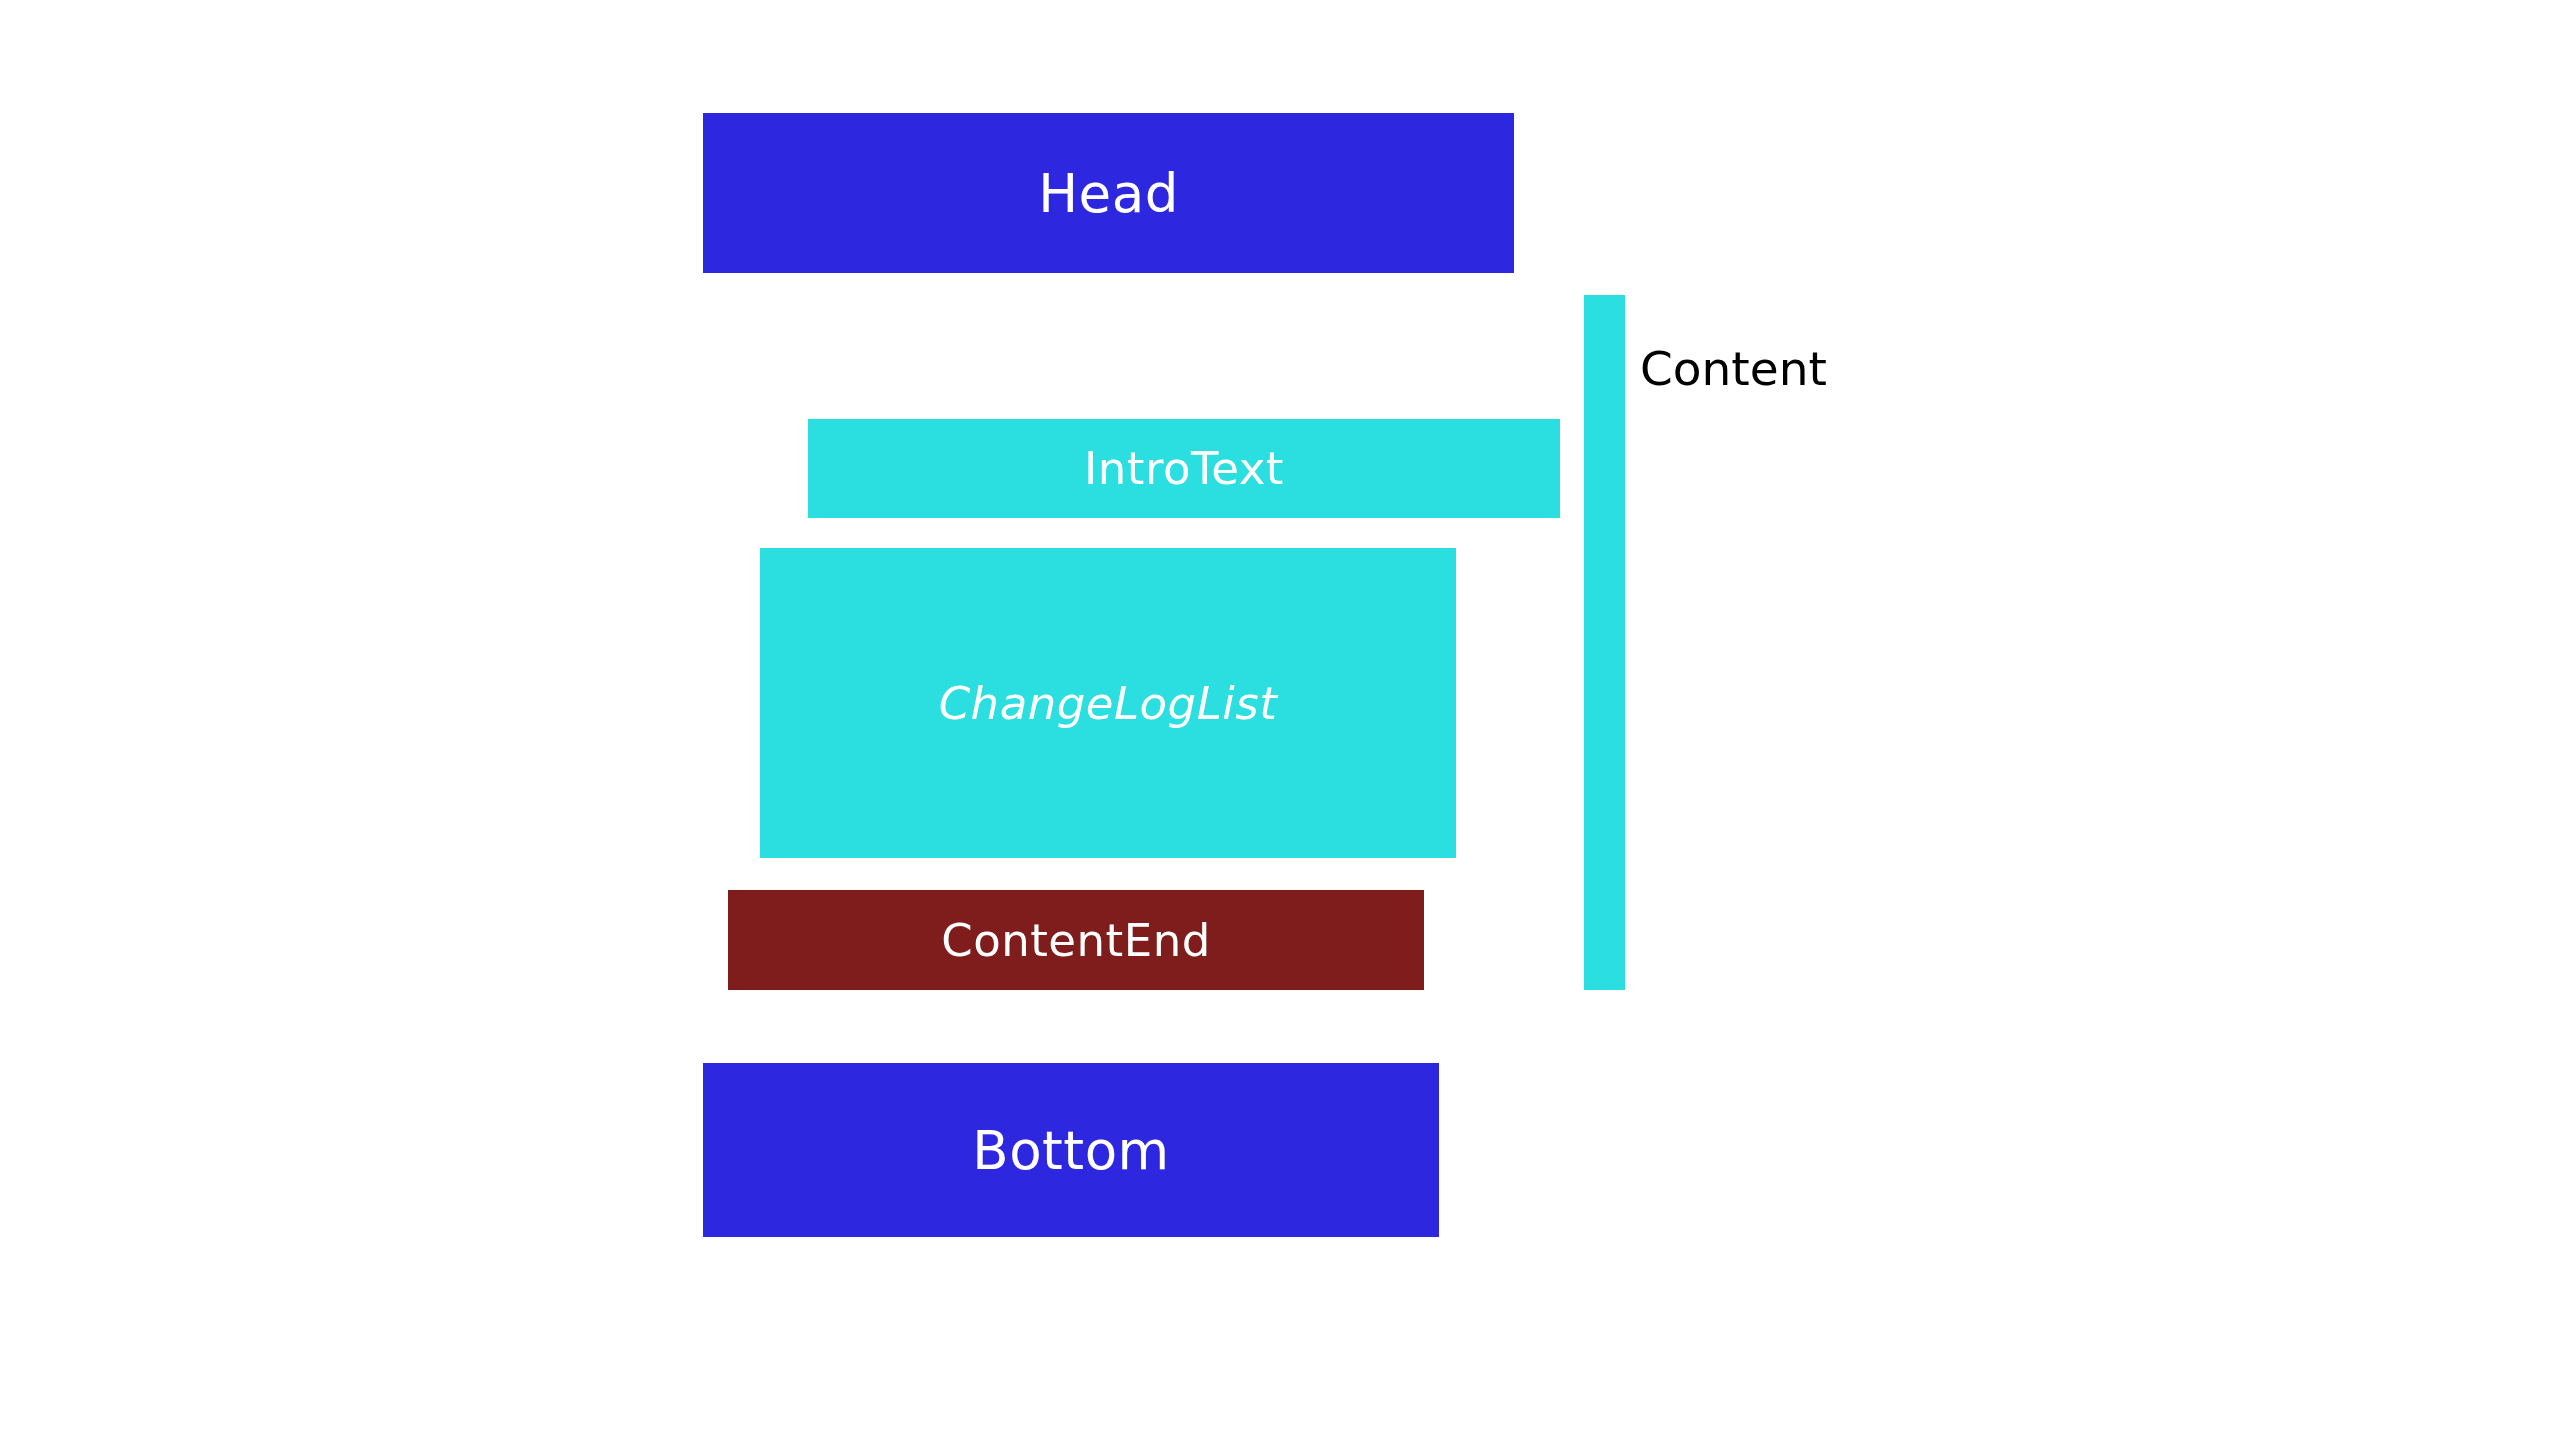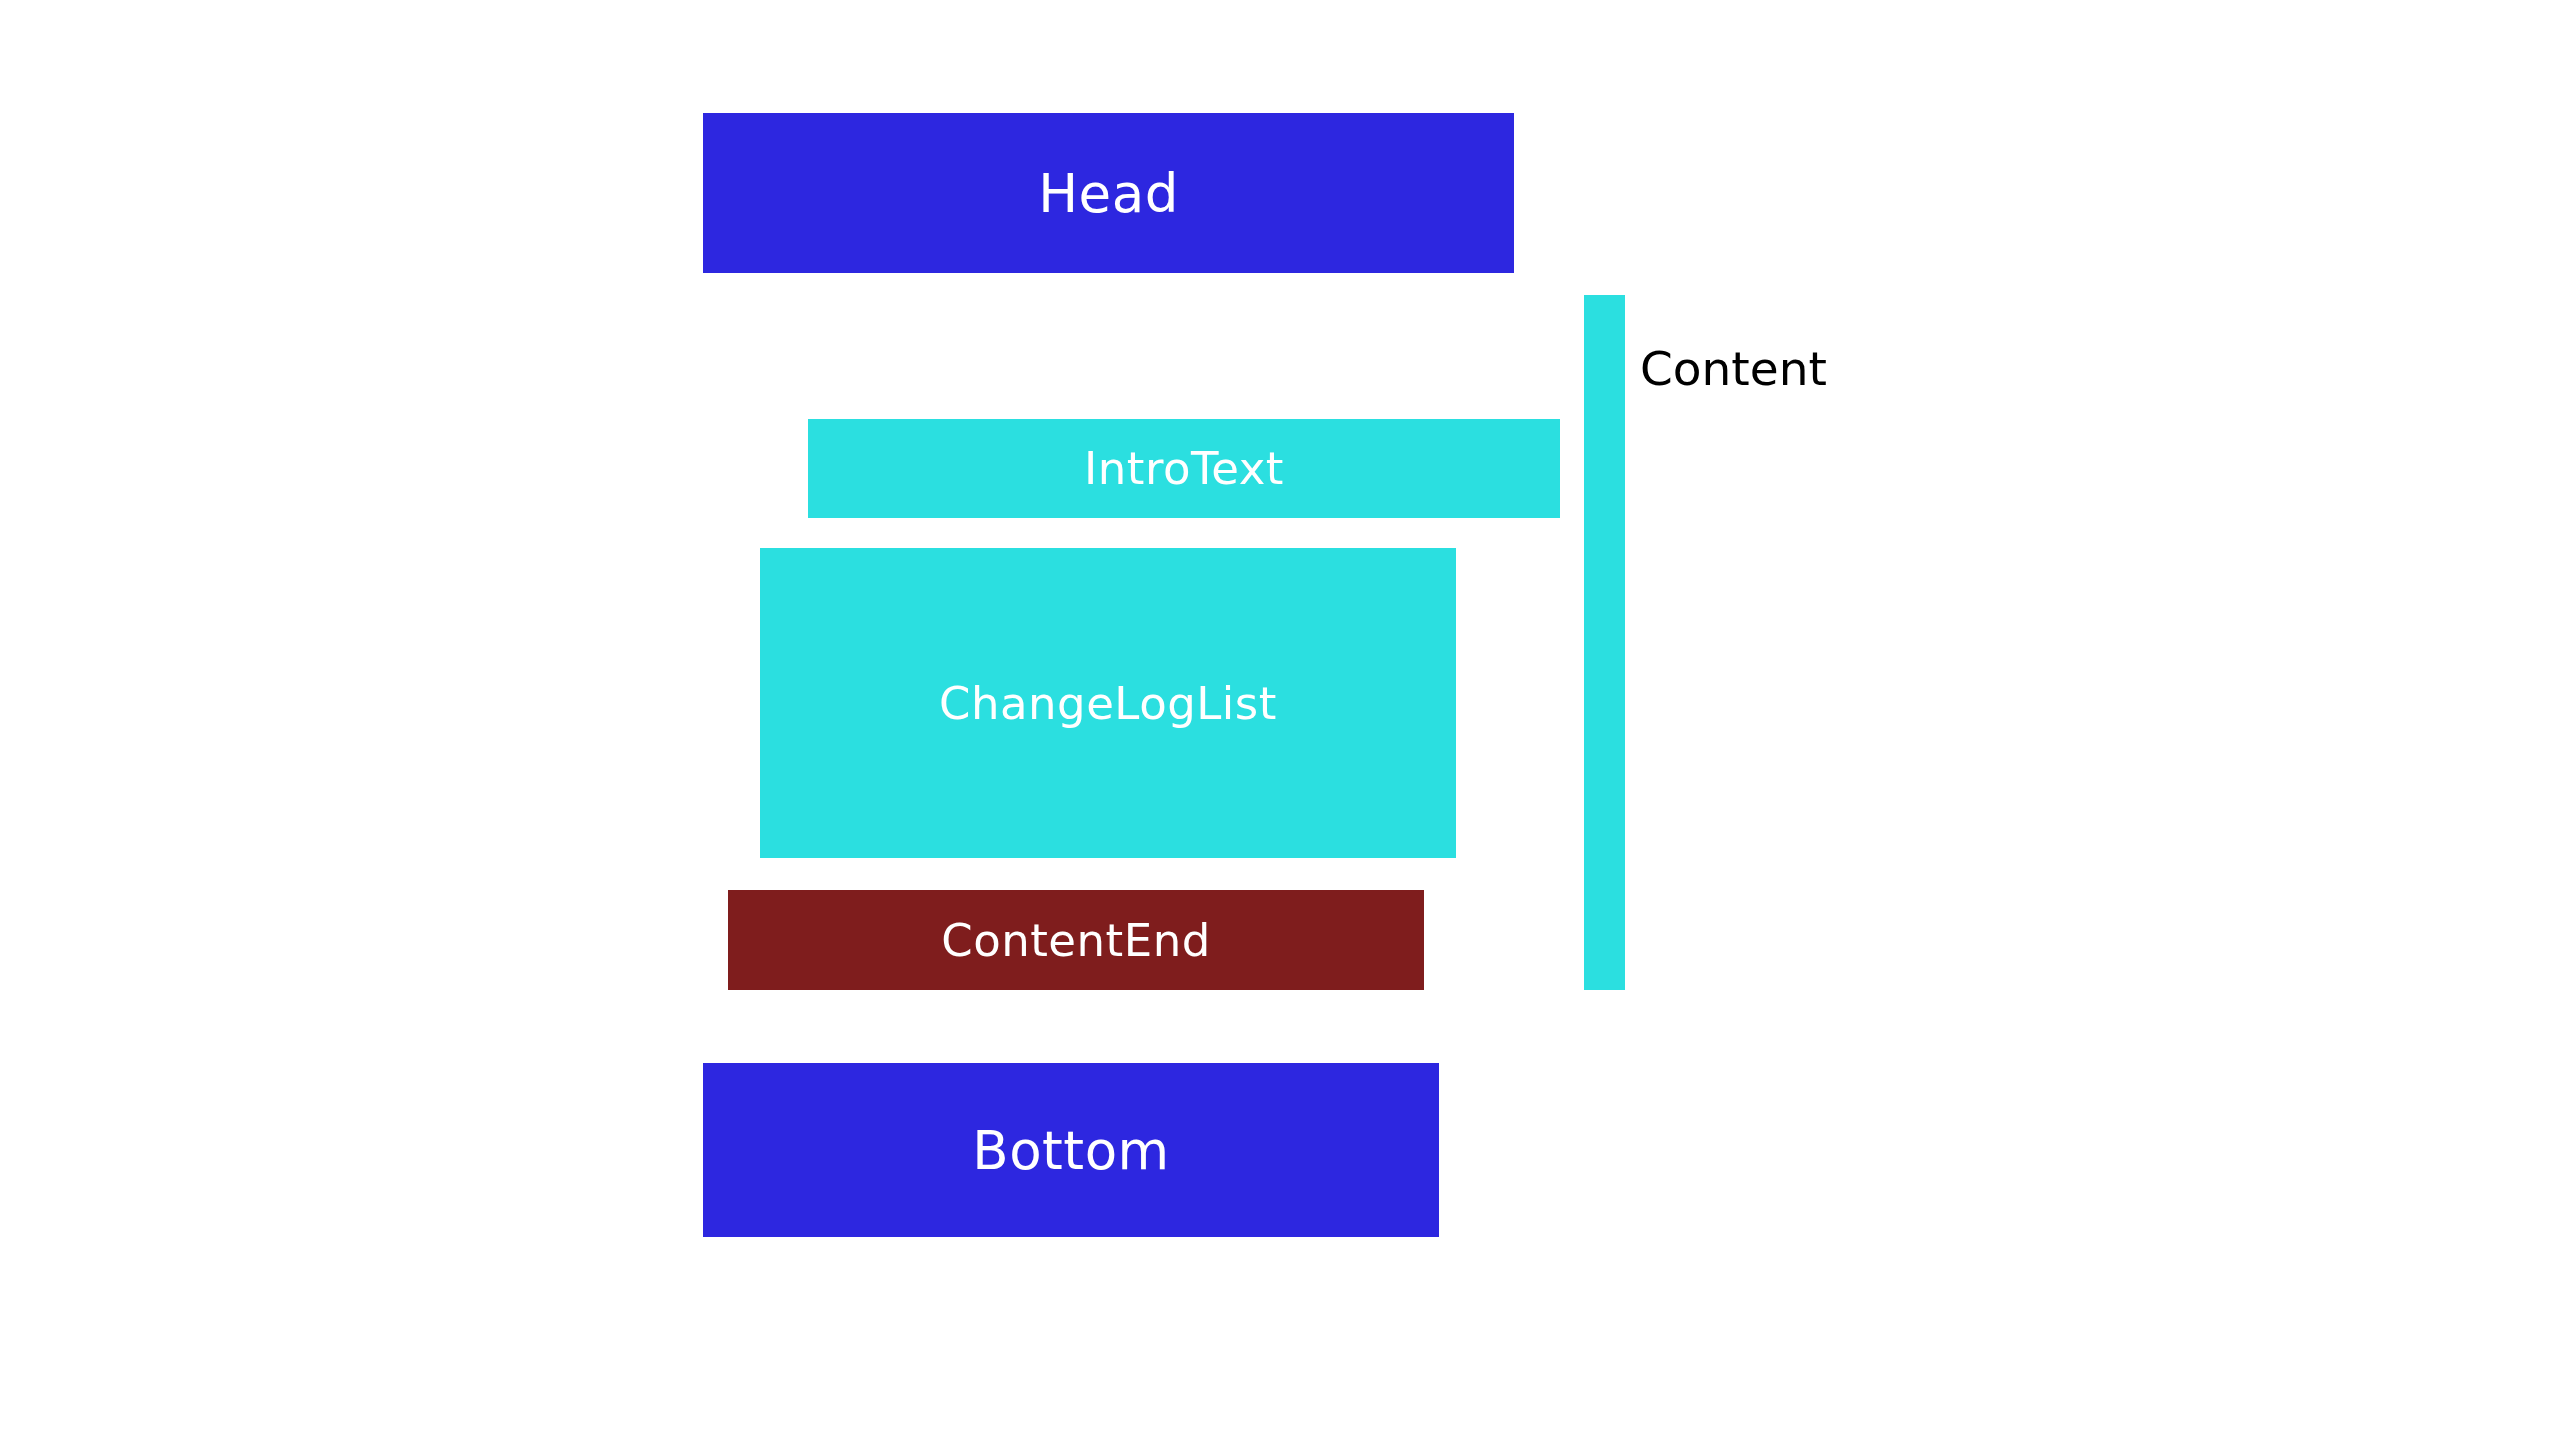--- a/index.html
+++ b/index.html
@@ -66,21 +66,21 @@
   #introtext-block .block-label { font-size: 45px; }
 
   
   #changeloglist-block {
     left: 760px;
     top: 548px;
     width: 696px;
     height: 310px;
     background: #2BDFE0;
   }
-  #changeloglist-block .block-label { font-size: 45px; }
+  #changeloglist-block .block-label { font-size: 45px; font-style: italic; }
 
   
   #contentend-block {
     left: 728px;
     top: 890px;
     width: 696px;
     height: 100px;
     background: #7f1d1d;
   }
   #contentend-block .block-label { font-size: 45px; }

